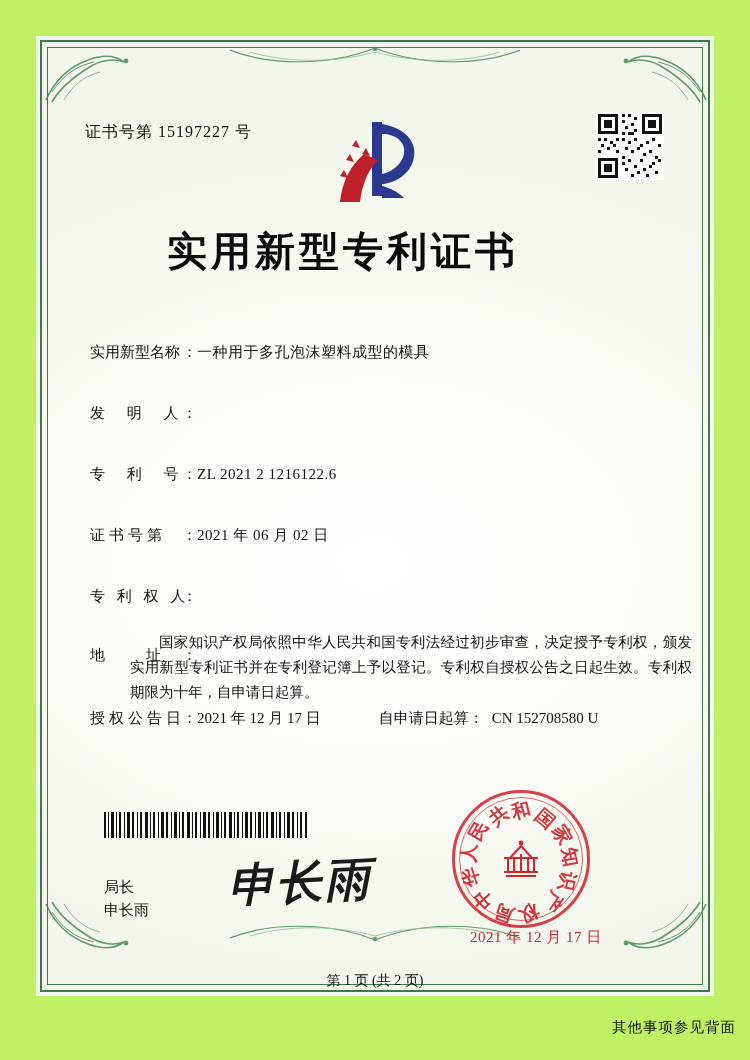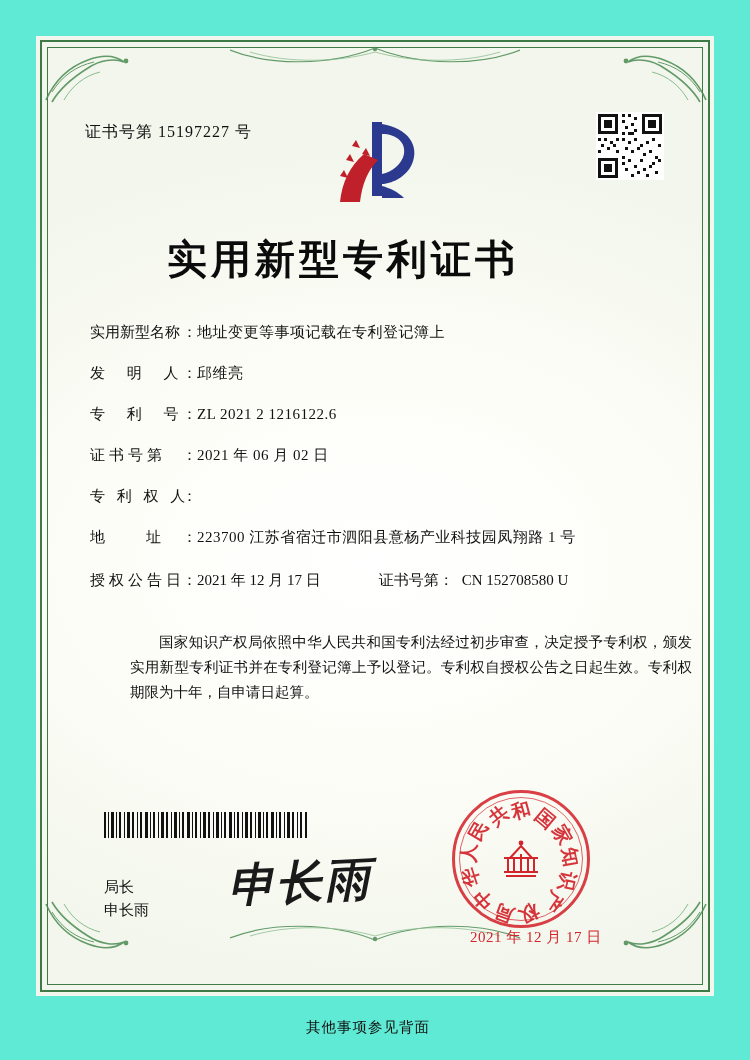--- a/index.html
+++ b/index.html
@@ -13,21 +13,21 @@
     font-family: "Liberation Serif", serif;
     position: relative;
     overflow: hidden;
   }
 
   
   .page {
     position: absolute;
     left: 0; top: 0;
     width: 750px; height: 1060px;
-    background: #5eead4;
+    background: #bef264;
   }
   .cert-bg {
     position: absolute;
     left: 36px; top: 36px;
     width: 678px; height: 960px;
     background:
       radial-gradient(ellipse 600px 420px at 50% 55%, #ffffff 0%, #fdfdf7 50%, #f2f6ec 100%);
   }
   .border-outer {
     position: absolute;
@@ -71,21 +71,21 @@
   
   .logo {
     position: absolute;
     left: 320px; top: 118px;
     width: 110px; height: 96px;
   }
 
   
   .main-title {
     position: absolute;
-    left: 0; top: 232px;
+    left: 0; top: 224px;
     width: 686px;
     text-align: center;
     font-size: 40px;
     font-weight: bold;
     letter-spacing: 4px;
     color: #0b0b0b;
     font-family: "DejaVu Serif", serif;
   }
 
   
@@ -100,20 +100,21 @@
     display: flex;
     align-items: baseline;
     margin-bottom: 21px;
     line-height: 20px;
   }
   .flabel {
     width: 92px;
     flex: 0 0 92px;
     letter-spacing: 0px;
     white-space: nowrap;
+    margin-top: 20px;
   }
   .flabel.sp1 { letter-spacing: 9px; }
   .flabel.sp2 { letter-spacing: 16px; font-family: Liberation Mono, monospace; }
   .flabel.sp3 { letter-spacing: 4px; }
   .fsep { flex: 0 0 12px; }
   .fvalue { flex: 1 1 auto; letter-spacing: .5px; }
   .frow.inline2 { }
   .f2label { flex: 0 0 auto; margin-left: 58px; letter-spacing: 0px; }
   .f2value { flex: 0 0 auto; margin-left: 8px; }
 
@@ -207,21 +208,21 @@
     left: 0; top: 972px;
     width: 750px;
     text-align: center;
     font-size: 14px;
     color: #111;
   }
   .footer-note {
     position: absolute;
     left: 0; top: 1018px;
     width: 736px;
-    text-align: center;
+    text-align: right;
     font-size: 14.5px;
     color: #111;
     letter-spacing: 1px;
   }
 </style>
 </head>
 <body>
 
 <div class="page">
 
@@ -348,51 +349,49 @@
       <path d="M62 68 C70 70 78 74 84 80 L62 80 Z" fill="#2b3a8f"></path>
     </svg>
   </div>
 
   <div class="main-title">实用新型专利证书</div>
 
   <div class="fields">
     <div class="frow">
       <span class="flabel">实用新型名称</span>
       <span class="fsep">：</span>
-      <span class="fvalue">地址变更等事项记载在专利登记簿上</span>
+      <span class="fvalue">一种用于多孔泡沫塑料成型的模具</span>
     </div>
     <div class="frow">
       <span class="flabel sp1">发  明  人</span>
       <span class="fsep">：</span>
-      <span class="fvalue">邱维亮</span>
     </div>
     <div class="frow">
       <span class="flabel sp1">专  利  号</span>
       <span class="fsep">：</span>
       <span class="fvalue">ZL 2021 2 1216122.6</span>
     </div>
     <div class="frow">
       <span class="flabel sp3">证书号第</span>
       <span class="fsep">：</span>
       <span class="fvalue">2021 年 06 月 02 日</span>
     </div>
     <div class="frow">
       <span class="flabel sp3">专 利 权 人</span>
       <span class="fsep">：</span>
     </div>
     <div class="frow">
       <span class="flabel sp2">地        址</span>
       <span class="fsep">：</span>
-      <span class="fvalue">223700 江苏省宿迁市泗阳县意杨产业科技园凤翔路 1 号</span>
     </div>
     <div class="frow inline2">
       <span class="flabel sp3">授权公告日</span>
       <span class="fsep">：</span>
       <span>2021 年 12 月 17 日</span>
-      <span class="f2label">证书号第：</span>
+      <span class="f2label">自申请日起算：</span>
       <span class="f2value">CN 152708580 U</span>
     </div>
   </div>
 
   <div class="para" id="para-1">
     <p>国家知识产权局依照中华人民共和国专利法经过初步审查，决定授予专利权，颁发实用新型专利证书并在专利登记簿上予以登记。专利权自授权公告之日起生效。专利权期限为十年，自申请日起算。</p>
   </div>
 
   <div class="barcode">
     <svg width="205" height="26" viewBox="0 0 205 26">
@@ -478,15 +477,16 @@
         <path d="M14 40 L14 26 M20 40 L20 26 M27 40 L27 22 M34 40 L34 26 M40 40 L40 26"></path>
         <path d="M10 26 L44 26"></path>
         <path d="M16 26 L27 14 L38 26"></path>
         <path d="M12 44 L42 44"></path>
       </g>
       <circle cx="27" cy="11" r="2.4" fill="#d4242c"></circle>
     </svg>
   </div>
   <div class="seal-date">2021 年 12 月 17 日</div>
 
+  <div class="page-no">第 1 页 (共 2 页)</div>
   <div class="footer-note">其他事项参见背面</div>
 
 </div>
 
 </body></html>

